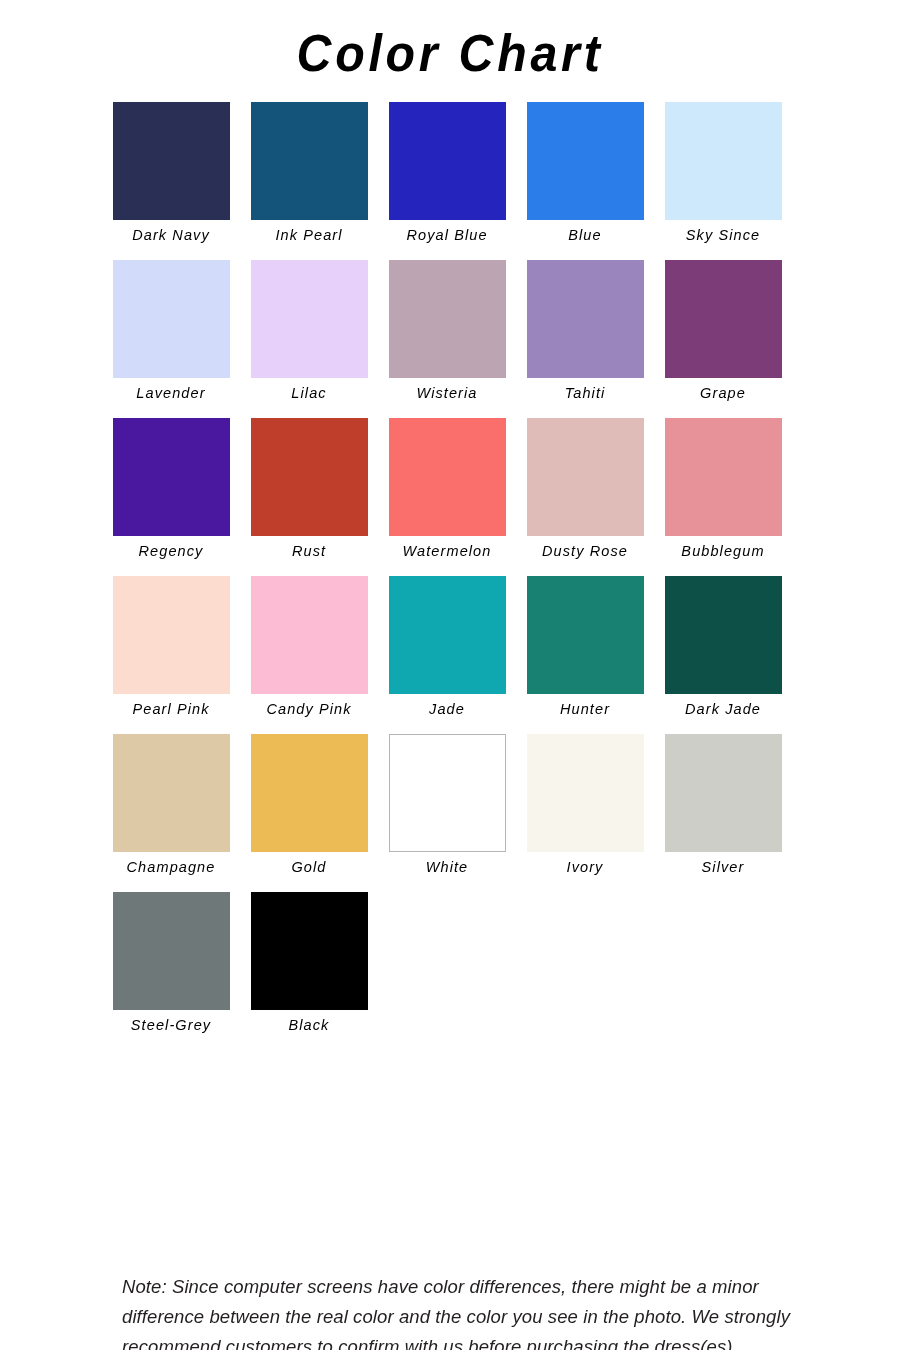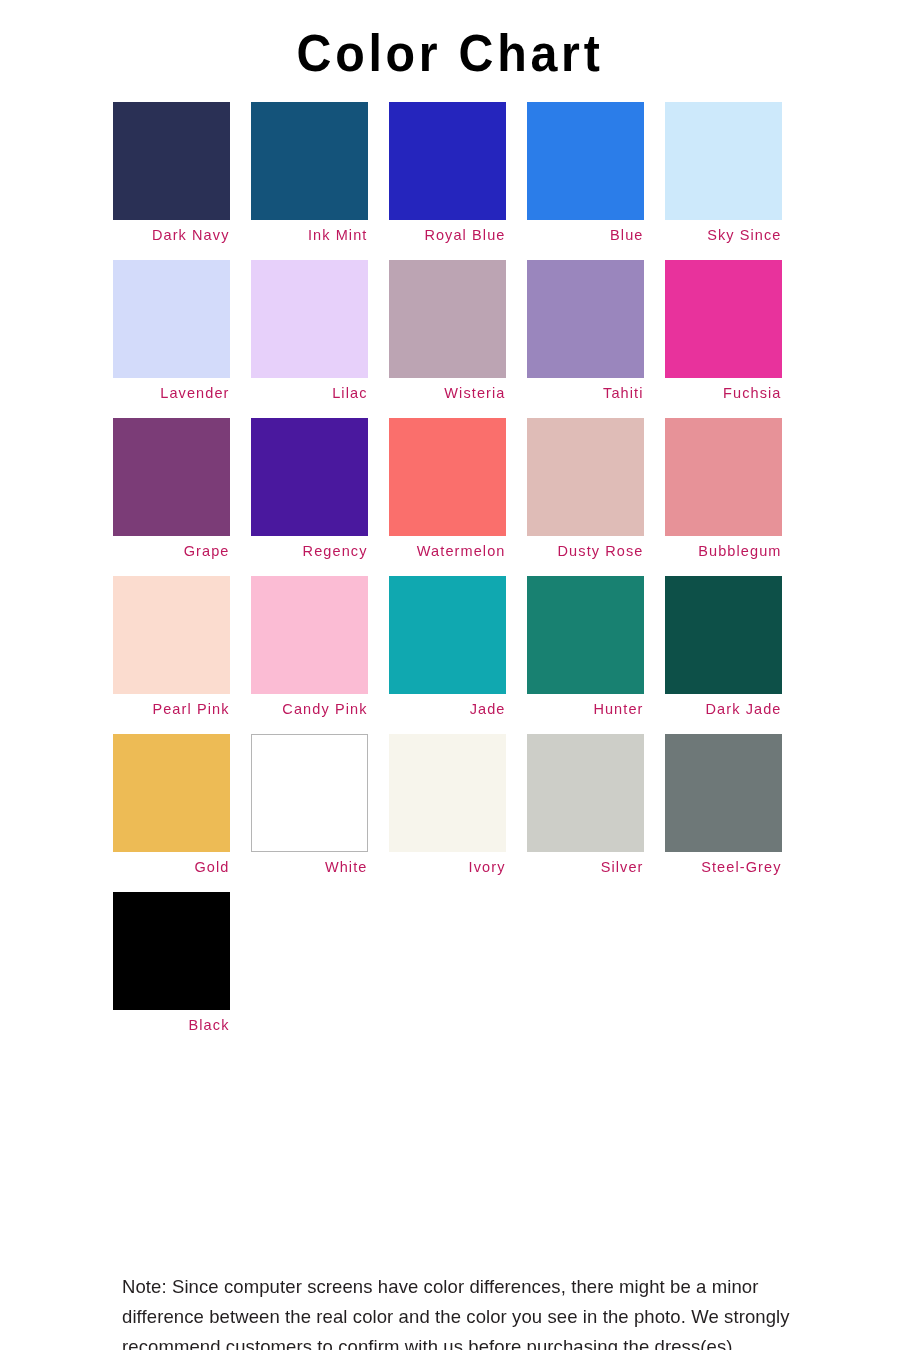--- a/index.html
+++ b/index.html
@@ -13,20 +13,21 @@
     background: #ffffff;
     font-family: "Liberation Sans", sans-serif;
     overflow: hidden;
   }
 
   .page {
     position: relative;
     width: 900px;
     height: 1024px;
     box-sizing: border-box;
+    font-style: italic;
   }
 
   .chart-title {
     text-align: center;
     font-family: "Liberation Sans", sans-serif;
     font-weight: bold;
     font-size: 52px;
     letter-spacing: 4px;
     color: #000000;
     margin: 0;
@@ -61,25 +62,25 @@
   }
 
   .swatch-chip.bordered {
     width: 115px;
     height: 116px;
     border: 1px solid #b5b5b5;
   }
 
   .swatch-label {
     display: block;
-    text-align: right;
+    text-align: center;
     font-family: "Liberation Sans", sans-serif;
     font-size: 14.5px;
     letter-spacing: 1.1px;
-    color: #be185d;
+    color: #000000;
     line-height: 16px;
     padding-top: 7px;
     white-space: nowrap;
   }
 
   .note {
     position: absolute;
     left: 122px;
     top: 1253px;
     width: 675px;
@@ -98,21 +99,21 @@
 
   <h1 class="chart-title">Color Chart</h1>
 
   <div class="swatch-grid">
       <div class="swatch-cell">
         <span class="swatch-chip" style="background: rgb(42, 48, 85);"></span>
         <span class="swatch-label">Dark Navy</span>
       </div>
       <div class="swatch-cell">
         <span class="swatch-chip" style="background: rgb(20, 83, 122);"></span>
-        <span class="swatch-label">Ink Mint</span>
+        <span class="swatch-label">Ink Pearl</span>
       </div>
       <div class="swatch-cell">
         <span class="swatch-chip" style="background: rgb(37, 37, 189);"></span>
         <span class="swatch-label">Royal Blue</span>
       </div>
       <div class="swatch-cell">
         <span class="swatch-chip" style="background: rgb(43, 125, 233);"></span>
         <span class="swatch-label">Blue</span>
       </div>
       <div class="swatch-cell">
@@ -129,32 +130,32 @@
       </div>
       <div class="swatch-cell">
         <span class="swatch-chip" style="background: rgb(188, 164, 179);"></span>
         <span class="swatch-label">Wisteria</span>
       </div>
       <div class="swatch-cell">
         <span class="swatch-chip" style="background: rgb(154, 134, 189);"></span>
         <span class="swatch-label">Tahiti</span>
       </div>
       <div class="swatch-cell">
-        <span class="swatch-chip" style="background: rgb(232, 50, 156);"></span>
-        <span class="swatch-label">Fuchsia</span>
-      </div>
-      <div class="swatch-cell">
         <span class="swatch-chip" style="background: rgb(123, 60, 119);"></span>
         <span class="swatch-label">Grape</span>
       </div>
       <div class="swatch-cell">
         <span class="swatch-chip" style="background: rgb(74, 24, 158);"></span>
         <span class="swatch-label">Regency</span>
       </div>
       <div class="swatch-cell">
+        <span class="swatch-chip" style="background: rgb(191, 61, 43);"></span>
+        <span class="swatch-label">Rust</span>
+      </div>
+      <div class="swatch-cell">
         <span class="swatch-chip" style="background: rgb(250, 111, 108);"></span>
         <span class="swatch-label">Watermelon</span>
       </div>
       <div class="swatch-cell">
         <span class="swatch-chip" style="background: rgb(223, 188, 183);"></span>
         <span class="swatch-label">Dusty Rose</span>
       </div>
       <div class="swatch-cell">
         <span class="swatch-chip" style="background: rgb(231, 146, 152);"></span>
         <span class="swatch-label">Bubblegum</span>
@@ -173,20 +174,24 @@
       </div>
       <div class="swatch-cell">
         <span class="swatch-chip" style="background: rgb(24, 129, 113);"></span>
         <span class="swatch-label">Hunter</span>
       </div>
       <div class="swatch-cell">
         <span class="swatch-chip" style="background: rgb(13, 80, 72);"></span>
         <span class="swatch-label">Dark Jade</span>
       </div>
       <div class="swatch-cell">
+        <span class="swatch-chip" style="background: rgb(221, 201, 166);"></span>
+        <span class="swatch-label">Champagne</span>
+      </div>
+      <div class="swatch-cell">
         <span class="swatch-chip" style="background: rgb(237, 187, 85);"></span>
         <span class="swatch-label">Gold</span>
       </div>
       <div class="swatch-cell">
         <span class="swatch-chip bordered" style="background: rgb(255, 255, 255);"></span>
         <span class="swatch-label">White</span>
       </div>
       <div class="swatch-cell">
         <span class="swatch-chip" style="background: rgb(247, 245, 236);"></span>
         <span class="swatch-label">Ivory</span>

